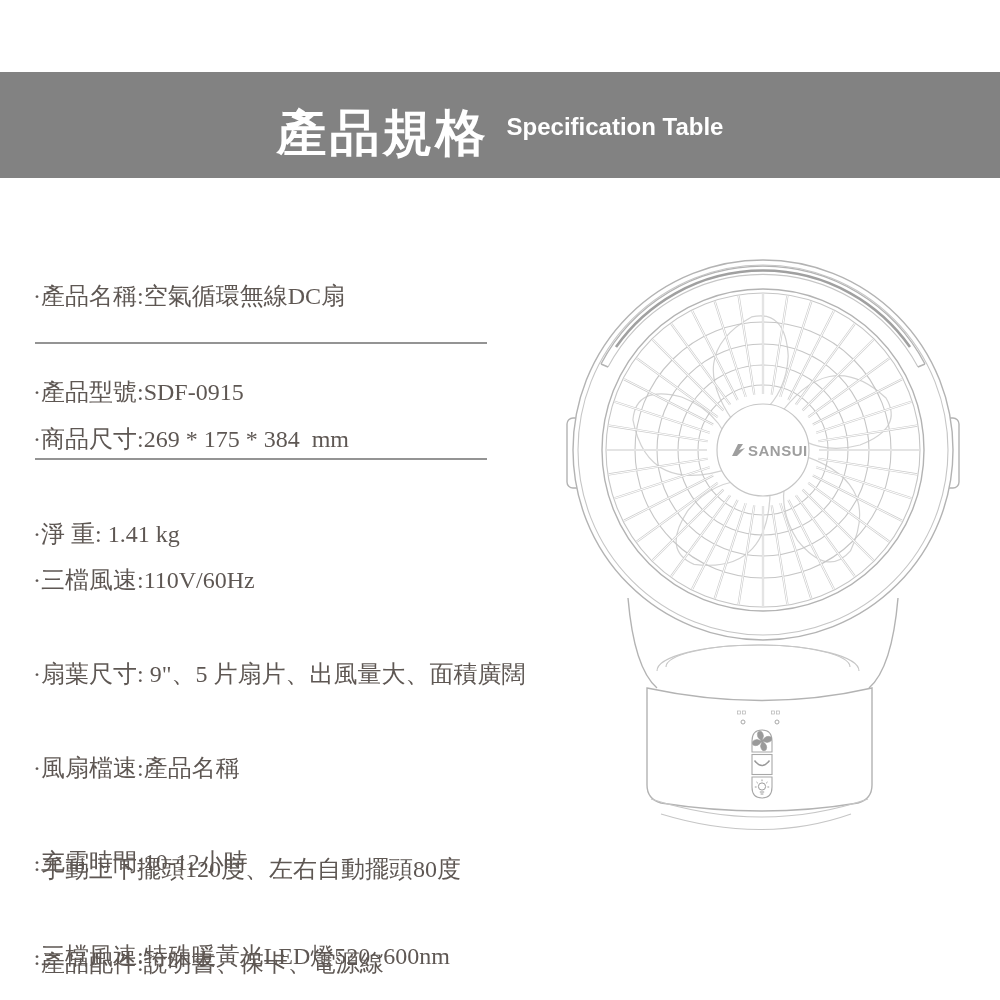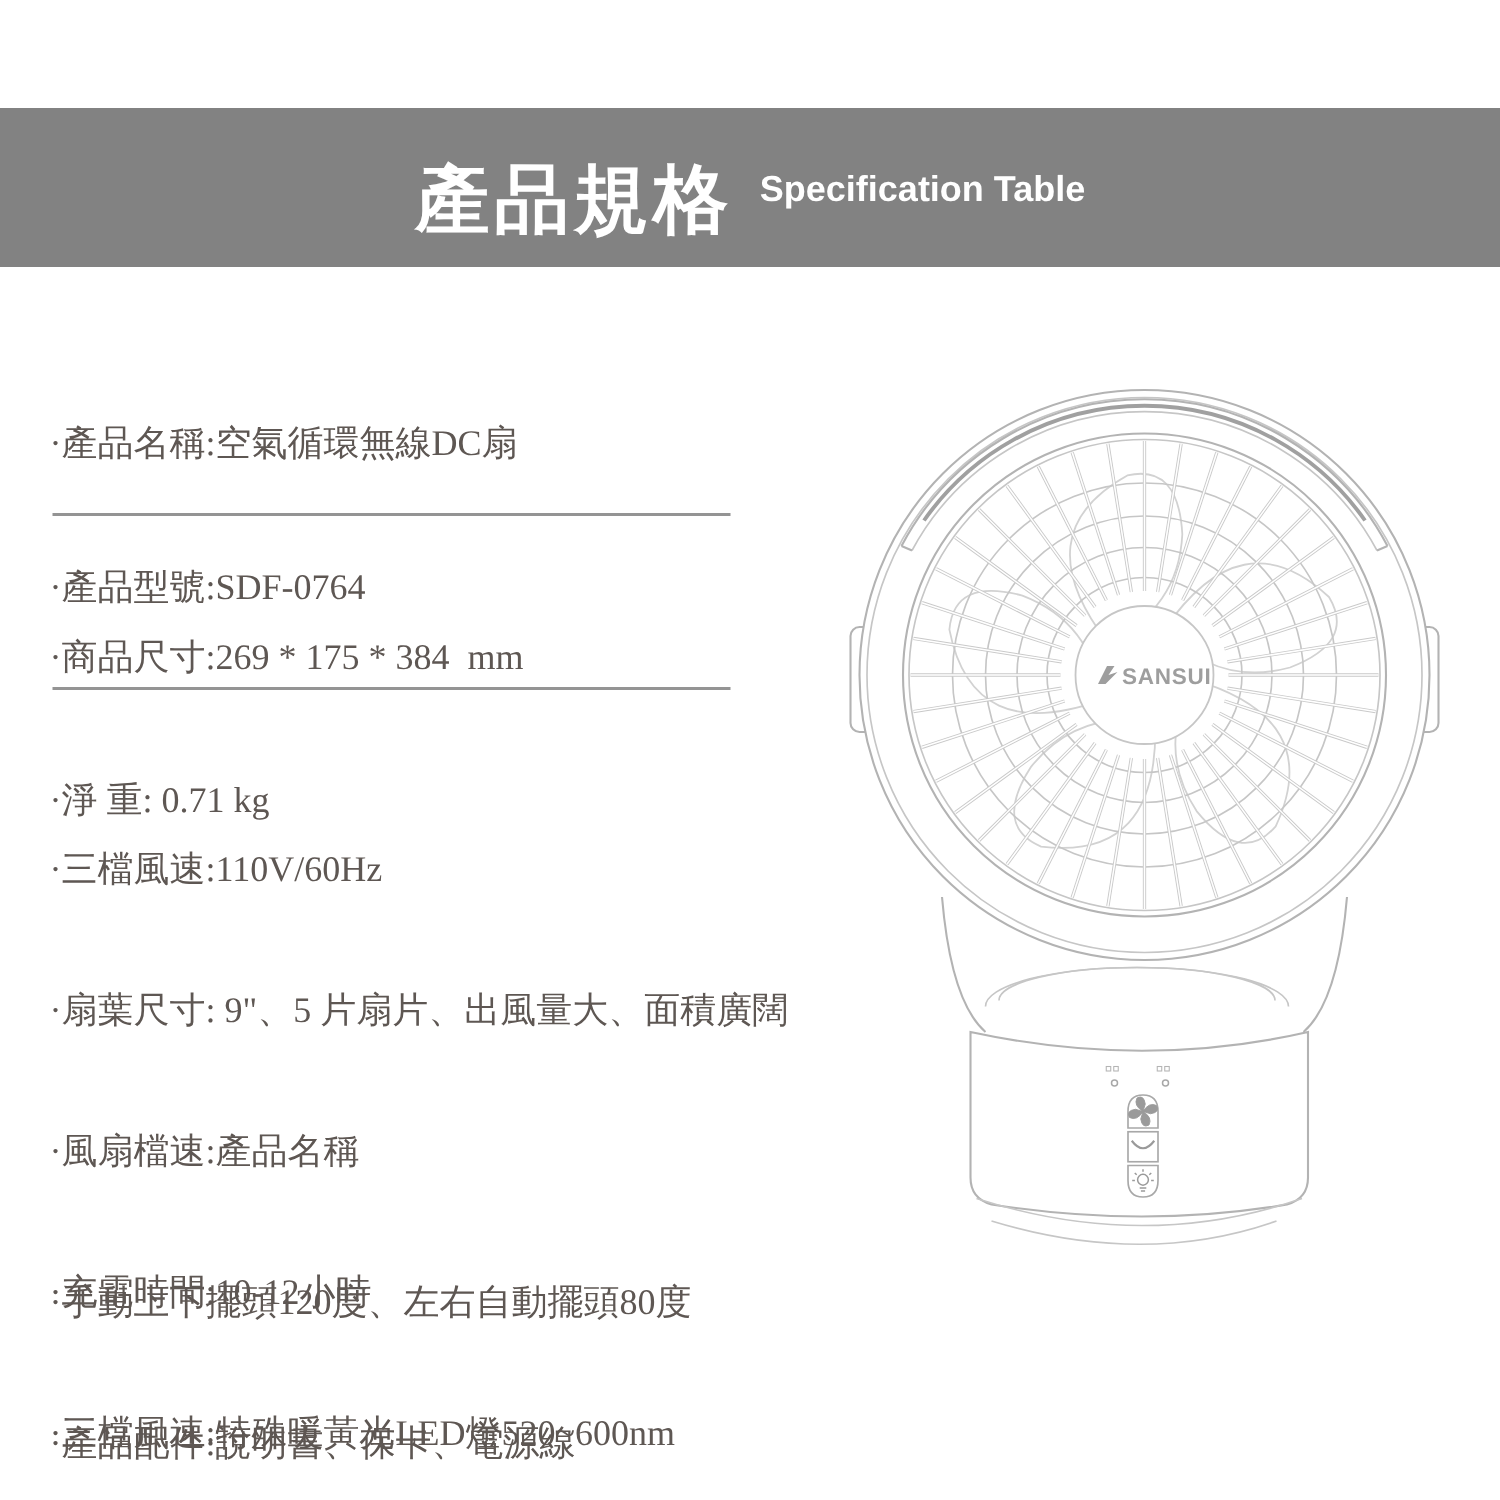--- a/index.html
+++ b/index.html
@@ -36,28 +36,28 @@
 
   <header class="banner">
     <div class="banner-inner">
       <span class="t-zh">產品規格</span>
       <span class="t-en">Specification Table</span>
     </div>
   </header>
 
   <section class="blk b1">
     <div class="line">·產品名稱:空氣循環無線DC扇</div>
-    <div class="line">·產品型號:SDF-0764</div>
+    <div class="line">·產品型號:SDF-0915</div>
   </section>
 
   <div class="divider d1"></div>
 
   <section class="blk b2">
     <div class="line">·商品尺寸:269 * 175 * 384  mm</div>
-    <div class="line">·淨 重: 0.71 kg</div>
+    <div class="line">·淨 重: 1.41 kg</div>
   </section>
 
   <div class="divider d2"></div>
 
   <section class="blk b3">
     <div class="line">·三檔風速:110V/60Hz</div>
     <div class="line">·扇葉尺寸: 9"、5 片扇片、出風量大、面積廣闊</div>
     <div class="line">·風扇檔速:產品名稱</div>
     <div class="line">·充電時間:10-12小時</div>
     <div class="line">·三檔風速:特殊暖黃光LED燈520~600nm</div>

